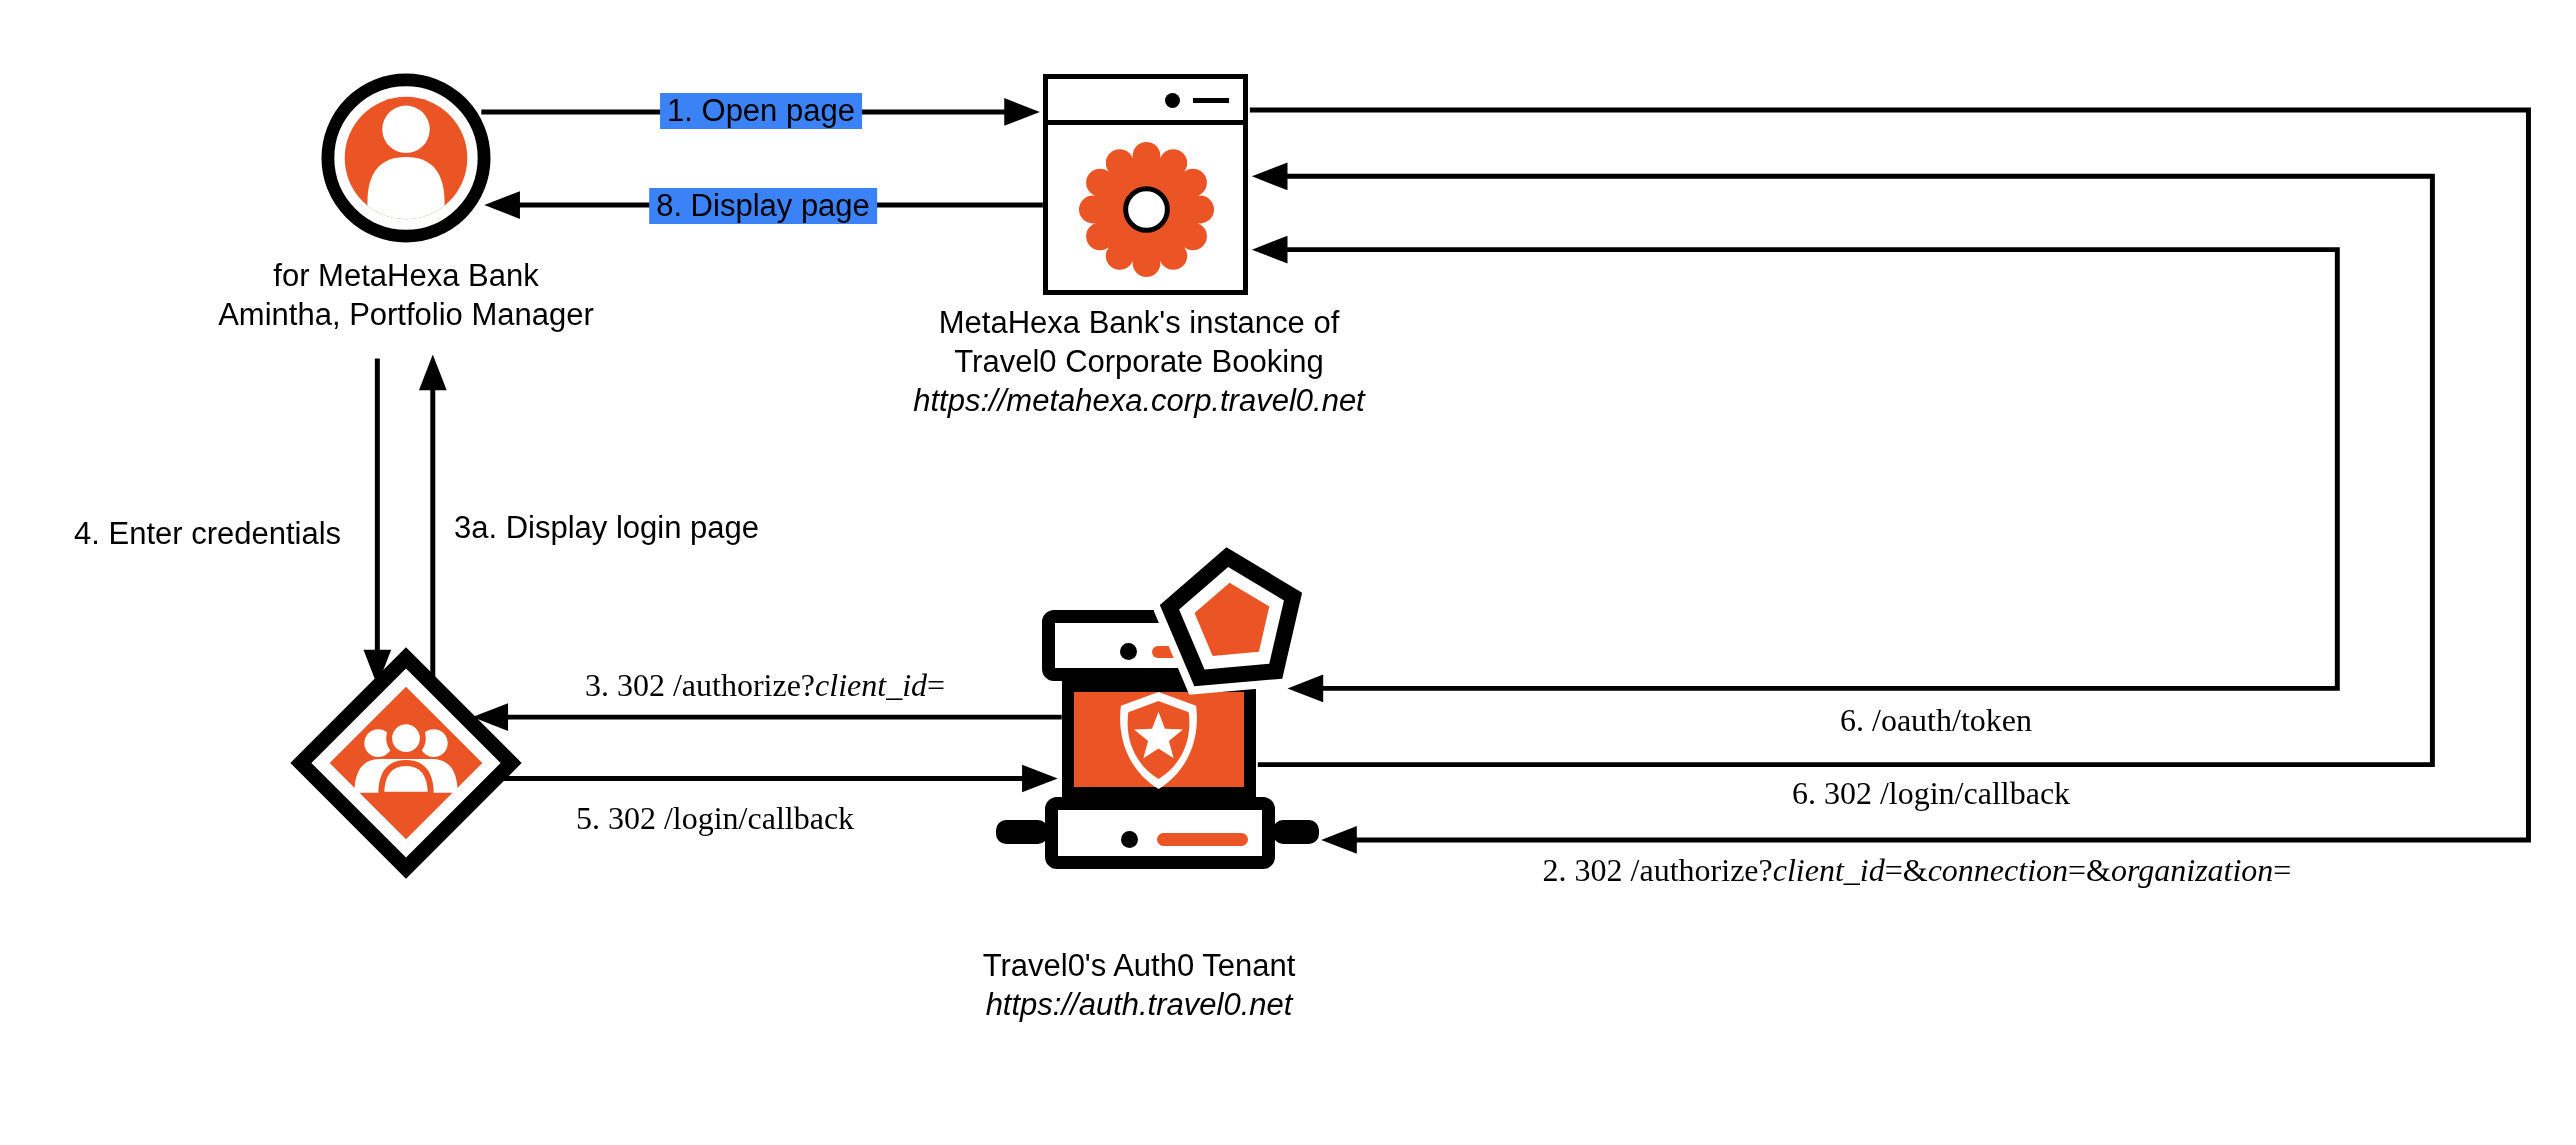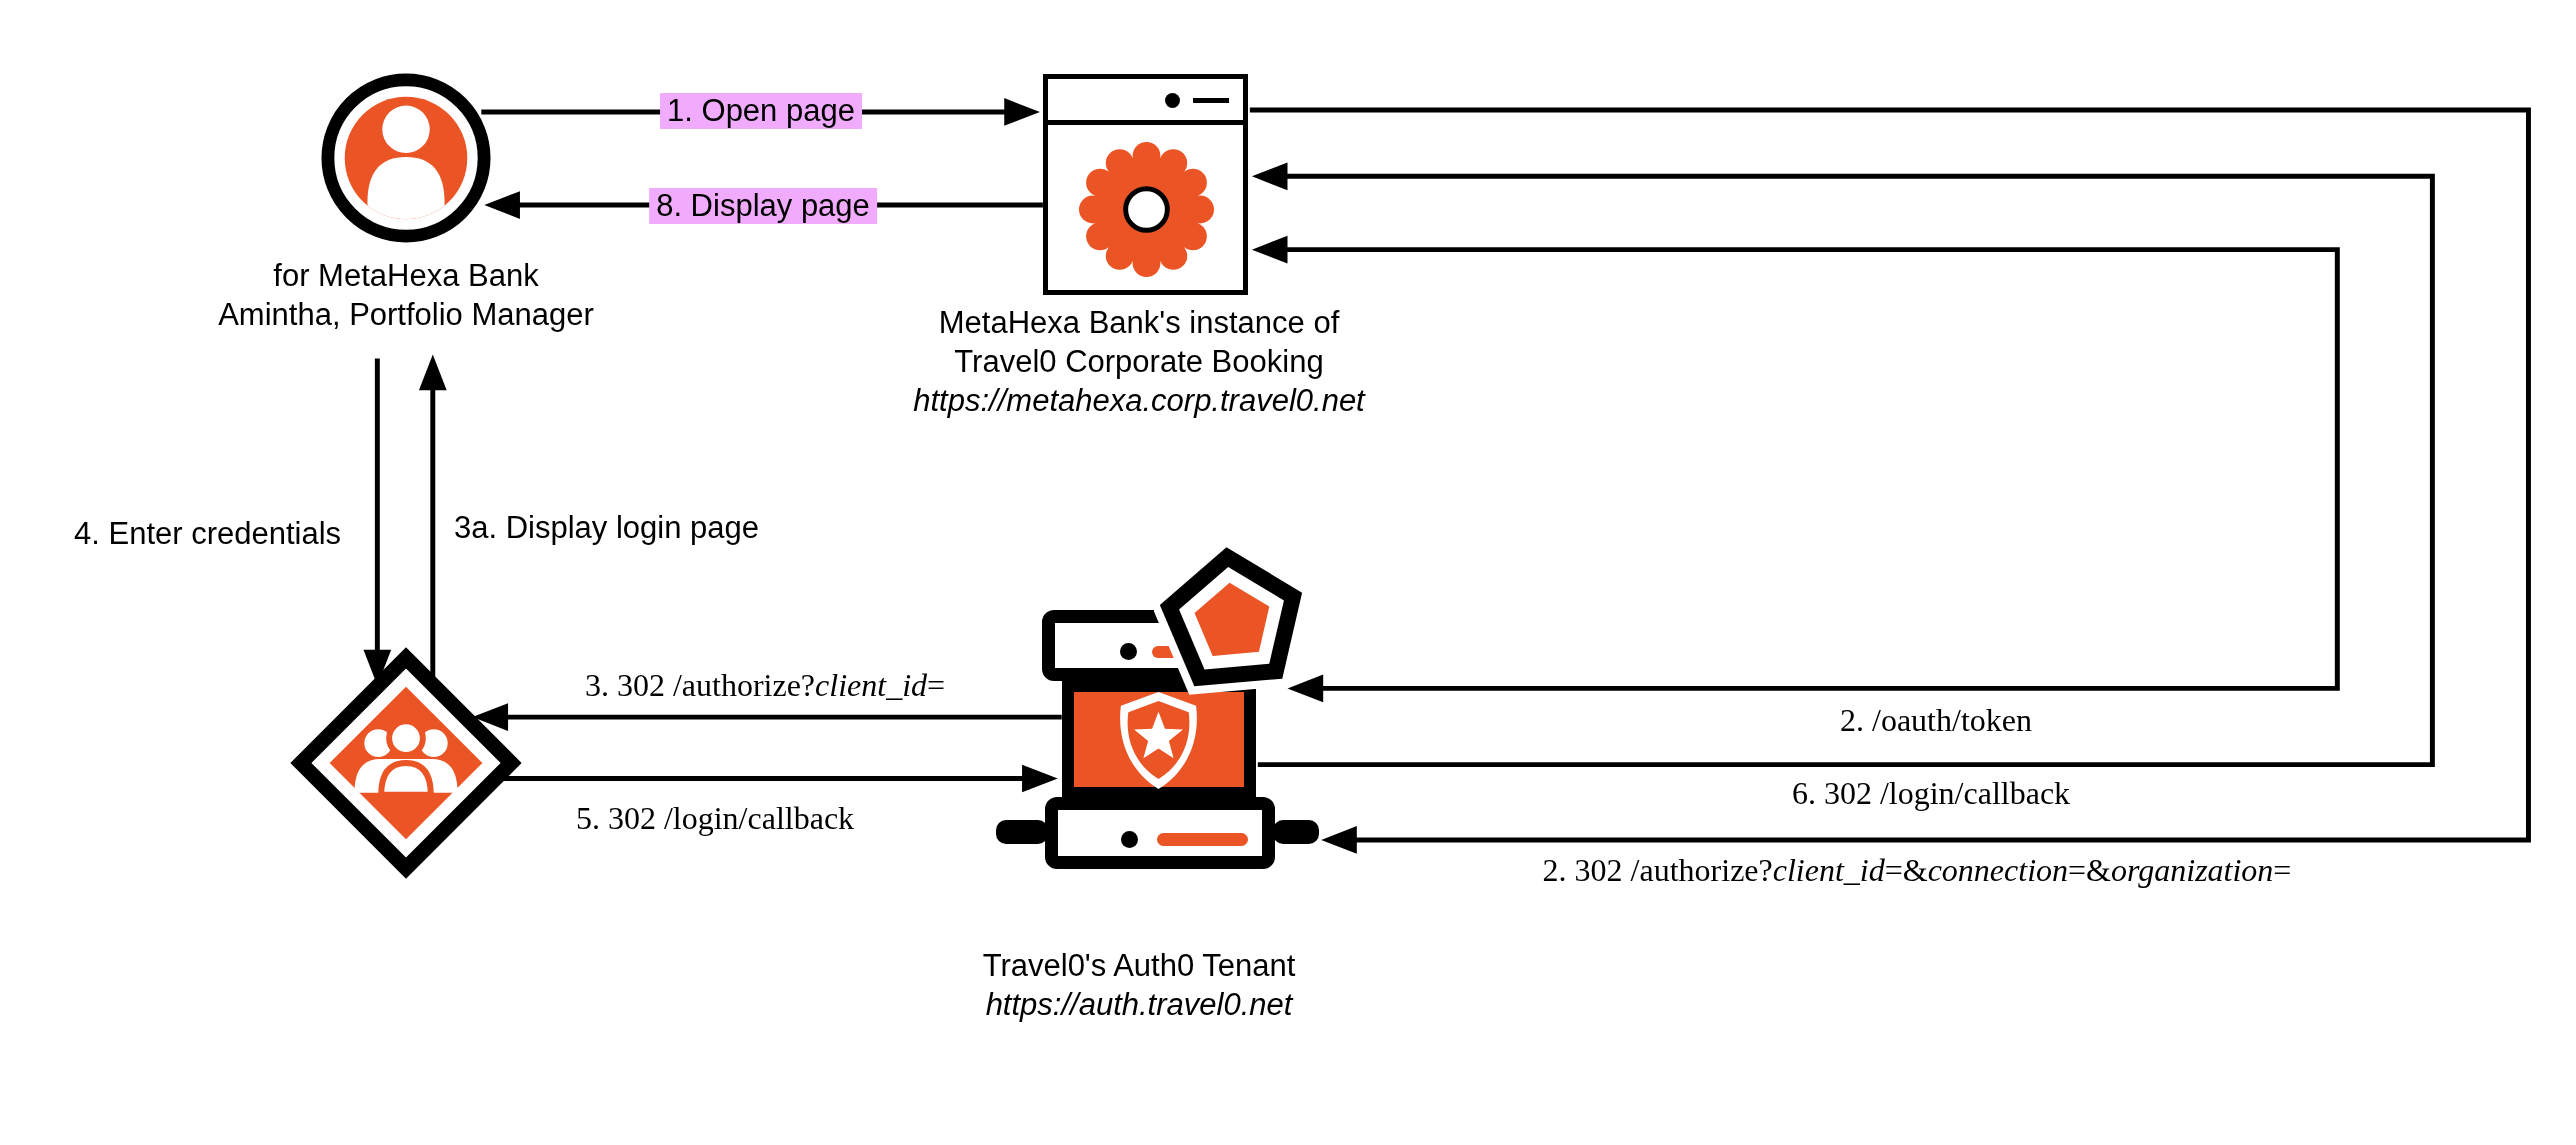--- a/index.html
+++ b/index.html
@@ -30,21 +30,21 @@
   .foot{position:absolute;background:#000;border-radius:10px;z-index:2;}
   .orange-box{
     position:absolute;left:1062px;top:680px;width:194px;height:119px;box-sizing:border-box;
     border:12px solid #000;z-index:3;
   }
   
   .lbl{
     position:absolute;transform:translate(-50%,-50%);white-space:nowrap;
     font-size:31px;z-index:5;
   }
-  .lbl.online{background:#f0abfc;padding:0 7px;}
+  .lbl.online{background:#3b82f6;padding:0 7px;}
   .lbl.leftanchor{transform:translateY(-50%);margin-top:12px;}
   .mono{font-family:Liberation Serif, serif;font-size:32px;}
   .it{font-style:italic;}
   .caption{
     position:absolute;transform:translateX(-50%);text-align:center;
     font-size:31px;line-height:39px;white-space:nowrap;z-index:5;
   }
   .caption .url{font-style:italic;}
 </style>
 </head>
@@ -206,21 +206,21 @@
   <div class="lbl leftanchor" style="left:74px;top:522px;">4. Enter credentials</div>
 
   <div class="lbl leftanchor" style="left:454px;top:516px;">3a. Display login page</div>
 
   <div class="lbl mono" style="left:765px;top:685px;">
     <span>3. 302 /authorize?</span><span class="it">client_id</span><span>=</span>
   </div>
 
   <div class="lbl mono" style="left:715px;top:818px;">5. 302 /login/callback</div>
 
-  <div class="lbl mono" style="left:1936px;top:720px;">2. /oauth/token</div>
+  <div class="lbl mono" style="left:1936px;top:720px;">6. /oauth/token</div>
 
   <div class="lbl mono" style="left:1931px;top:793px;">6. 302 /login/callback</div>
 
   <div class="lbl mono" style="left:1917px;top:870px;">
     <span>2. 302 /authorize?</span><span class="it">client_id</span><span>=&amp;</span><span class="it">connection</span><span>=&amp;</span><span class="it">organization</span><span>=</span>
   </div>
 
 </div>
 
 

